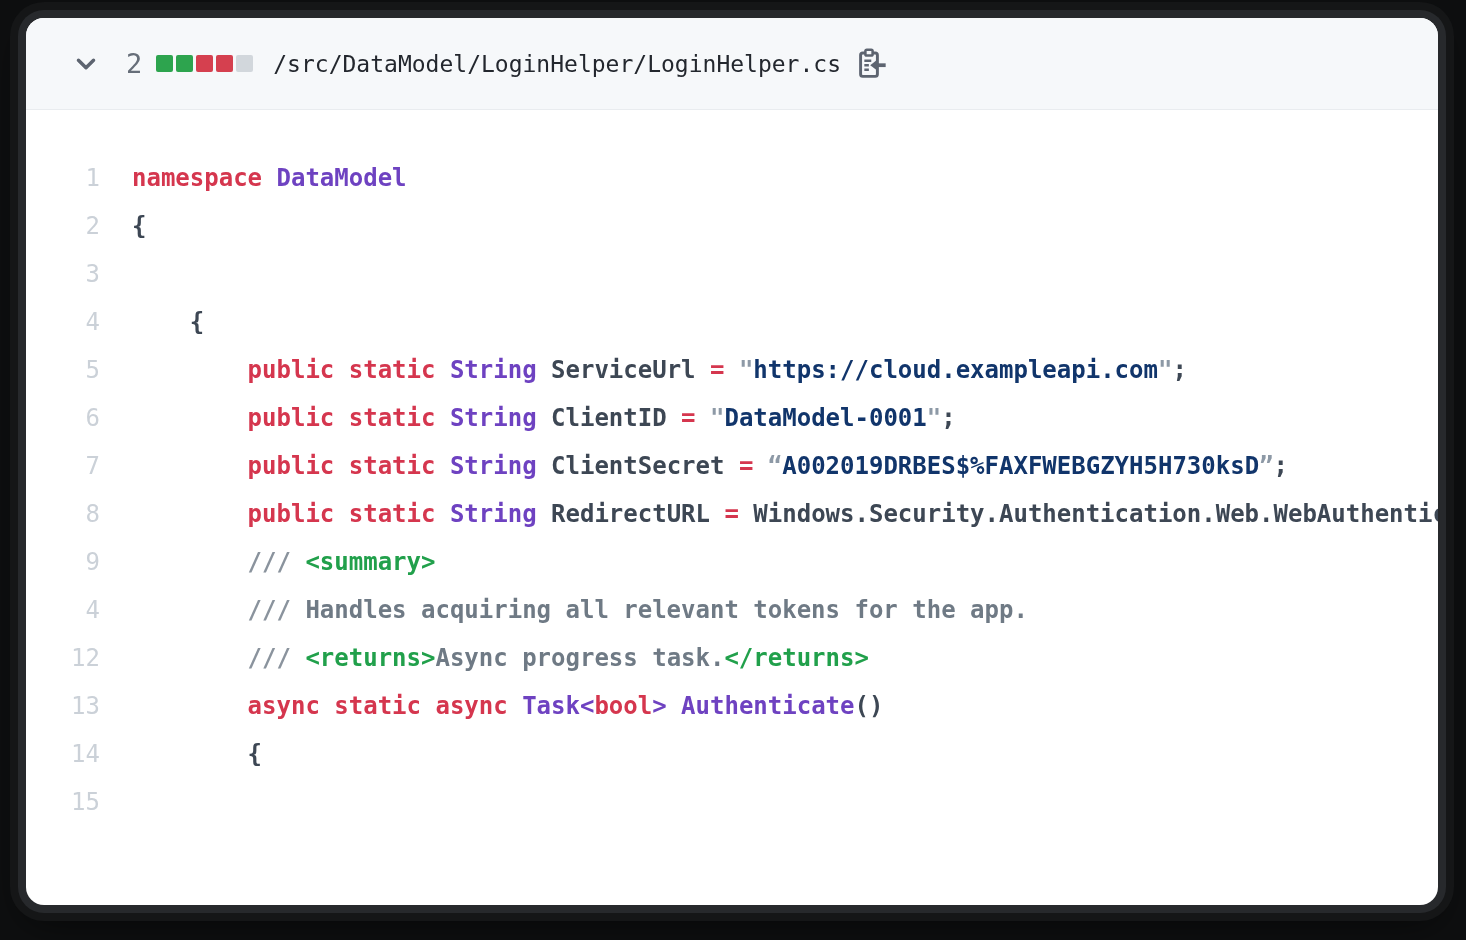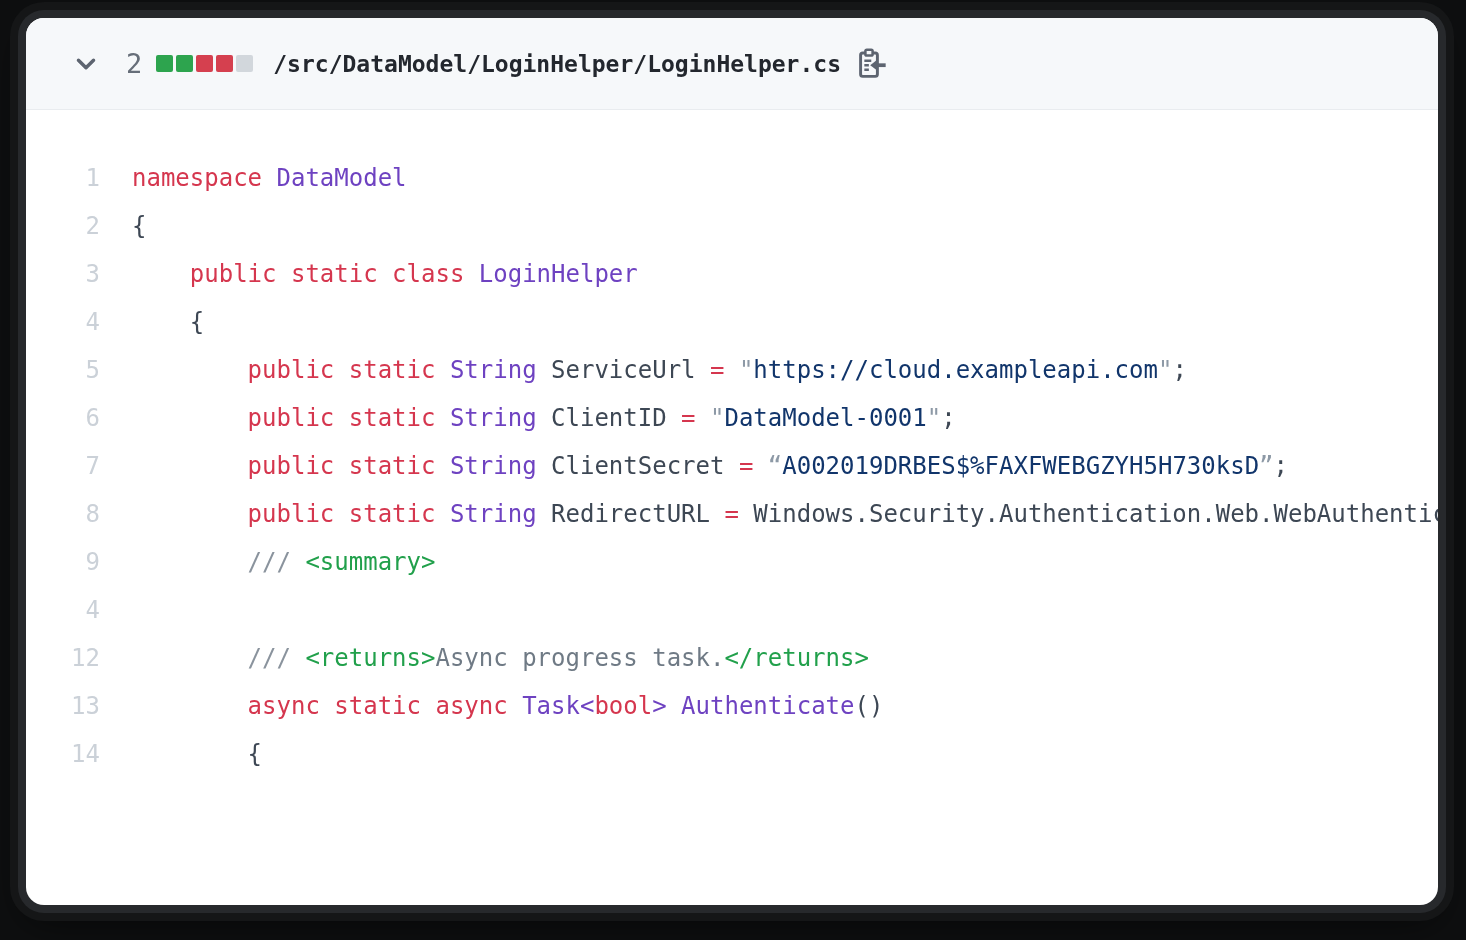--- a/index.html
+++ b/index.html
@@ -35,34 +35,33 @@
     margin-left:26px;font-size:27px;color:var(--count);
   }
   .diff-blocks{display:flex;gap:3px;margin-left:14px;}
   .diff-block{width:17px;height:17px;border-radius:2px;display:inline-block;}
   .diff-block.added{background:var(--diff-added);}
   .diff-block.removed{background:var(--diff-removed);}
   .diff-block.neutral{background:var(--diff-neutral);}
   .file-path{
     margin-left:20px;font-size:23px;color:var(--path);letter-spacing:0;
     white-space:nowrap;
-    font-weight:bold;
   }
   .copy-btn{
     background:none;border:none;padding:0;margin:0 0 0 14px;cursor:pointer;
     display:flex;align-items:center;color:var(--icon);
   }
   .code-area{padding-top:44px;}
   .code-line{display:flex;align-items:center;height:48px;}
   .line-number{
     flex:none;width:74px;text-align:right;font-size:24px;
     color:var(--line-number);user-select:none;
   }
   .line-content{
-    white-space:pre;margin-left:32px;font-size:24px;color:var(--plain);
+    white-space:pre;margin-left:32px;font-size:24px;color:var(--plain);font-weight:bold;
   }
   .seg-keyword{color:var(--keyword);}
   .seg-type{color:var(--type);}
   .seg-string{color:var(--string);text-align:center;}
   .seg-quote{color:var(--quote);}
   .seg-tag{color:var(--tag);}
   .seg-comment{color:var(--comment);}
   .seg-slash{color:var(--slash);}
   .seg-plain{color:var(--plain);}
 </style>
@@ -113,21 +112,20 @@
           <div class="code-line">
             <span class="line-number">1</span>
             <span class="line-content"><span class="seg-keyword">namespace</span><span class="seg-plain"> </span><span class="seg-type">DataModel</span></span>
           </div>
           <div class="code-line">
             <span class="line-number">2</span>
             <span class="line-content"><span class="seg-plain">{</span></span>
           </div>
           <div class="code-line">
             <span class="line-number">3</span>
-            <span class="line-content"><span class="seg-plain">    </span><span class="seg-keyword">public static class</span><span class="seg-plain"> </span><span class="seg-type">LoginHelper</span></span>
           </div>
           <div class="code-line">
             <span class="line-number">4</span>
             <span class="line-content"><span class="seg-plain">    {</span></span>
           </div>
           <div class="code-line">
             <span class="line-number">5</span>
             <span class="line-content"><span class="seg-plain">        </span><span class="seg-keyword">public static</span><span class="seg-plain"> </span><span class="seg-type">String</span><span class="seg-plain"> ServiceUrl </span><span class="seg-keyword">=</span><span class="seg-plain"> </span><span class="seg-quote">"</span><span class="seg-string">https://cloud.exampleapi.com</span><span class="seg-quote">"</span><span class="seg-plain">;</span></span>
           </div>
           <div class="code-line">
@@ -141,30 +139,35 @@
           <div class="code-line">
             <span class="line-number">8</span>
             <span class="line-content"><span class="seg-plain">        </span><span class="seg-keyword">public static</span><span class="seg-plain"> </span><span class="seg-type">String</span><span class="seg-plain"> RedirectURL </span><span class="seg-keyword">=</span><span class="seg-plain"> Windows.Security.Authentication.Web.WebAuthentica</span></span>
           </div>
           <div class="code-line">
             <span class="line-number">9</span>
             <span class="line-content"><span class="seg-plain">        </span><span class="seg-slash">/// </span><span class="seg-tag">&lt;summary&gt;</span></span>
           </div>
           <div class="code-line">
             <span class="line-number">4</span>
+            <span class="line-content"><span class="seg-plain">        </span><span class="seg-slash">/// </span><span class="seg-comment">Handles acquiring all relevant tokens for the app.</span></span>
           </div>
           <div class="code-line">
             <span class="line-number">12</span>
             <span class="line-content"><span class="seg-plain">        </span><span class="seg-slash">/// </span><span class="seg-tag">&lt;returns&gt;</span><span class="seg-comment">Async progress task.</span><span class="seg-tag">&lt;/returns&gt;</span></span>
           </div>
           <div class="code-line">
             <span class="line-number">13</span>
             <span class="line-content"><span class="seg-plain">        </span><span class="seg-keyword">async static async</span><span class="seg-plain"> </span><span class="seg-type">Task&lt;</span><span class="seg-keyword">bool</span><span class="seg-type">&gt;</span><span class="seg-plain"> </span><span class="seg-type">Authenticate</span><span class="seg-plain">()</span></span>
           </div>
           <div class="code-line">
             <span class="line-number">14</span>
             <span class="line-content"><span class="seg-plain">        {</span></span>
           </div>
+          <div class="code-line">
+            <span class="line-number">15</span>
+            <span class="line-content"></span>
+          </div>
         </div>
     </div>
 
   </div>
 </div>
 
 </body></html>

